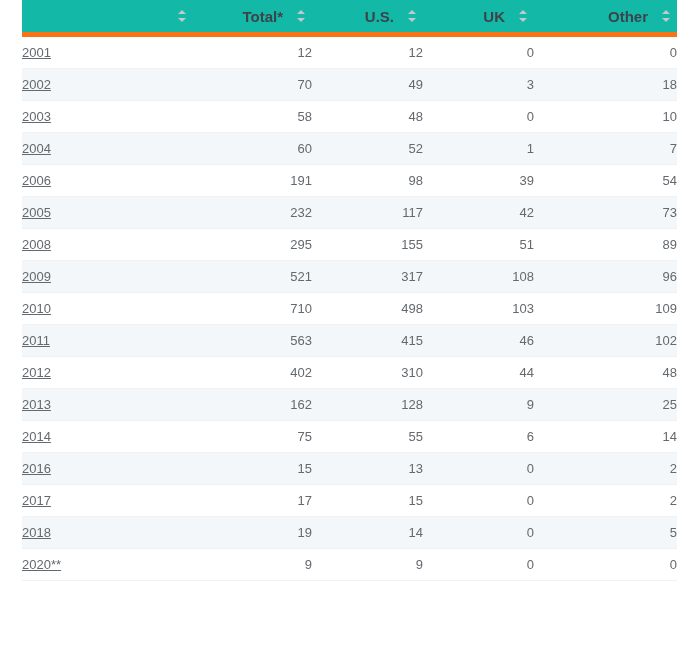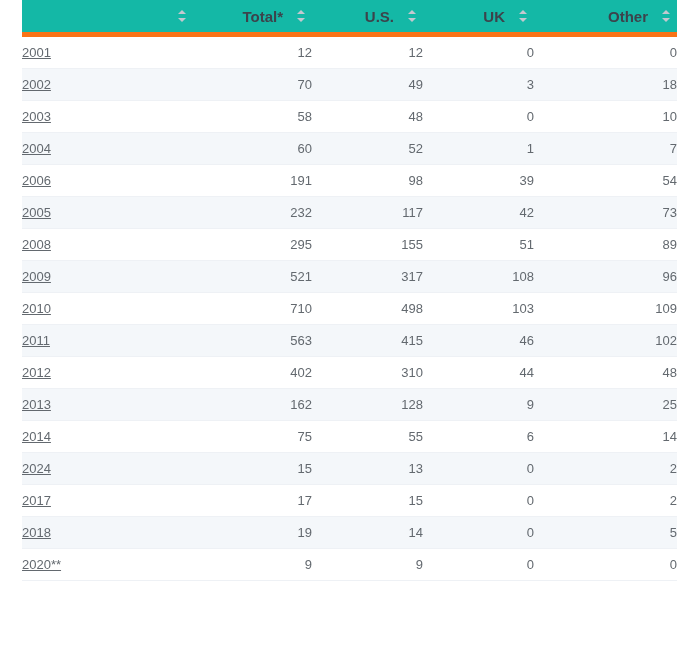--- a/index.html
+++ b/index.html
@@ -260,21 +260,21 @@
           <td class="num-cell">25</td>
         </tr>
         <tr>
           <td class="year-cell">2014</td>
           <td class="num-cell">75</td>
           <td class="num-cell">55</td>
           <td class="num-cell">6</td>
           <td class="num-cell">14</td>
         </tr>
         <tr>
-          <td class="year-cell">2024</td>
+          <td class="year-cell">2016</td>
           <td class="num-cell">15</td>
           <td class="num-cell">13</td>
           <td class="num-cell">0</td>
           <td class="num-cell">2</td>
         </tr>
         <tr>
           <td class="year-cell">2017</td>
           <td class="num-cell">17</td>
           <td class="num-cell">15</td>
           <td class="num-cell">0</td>

